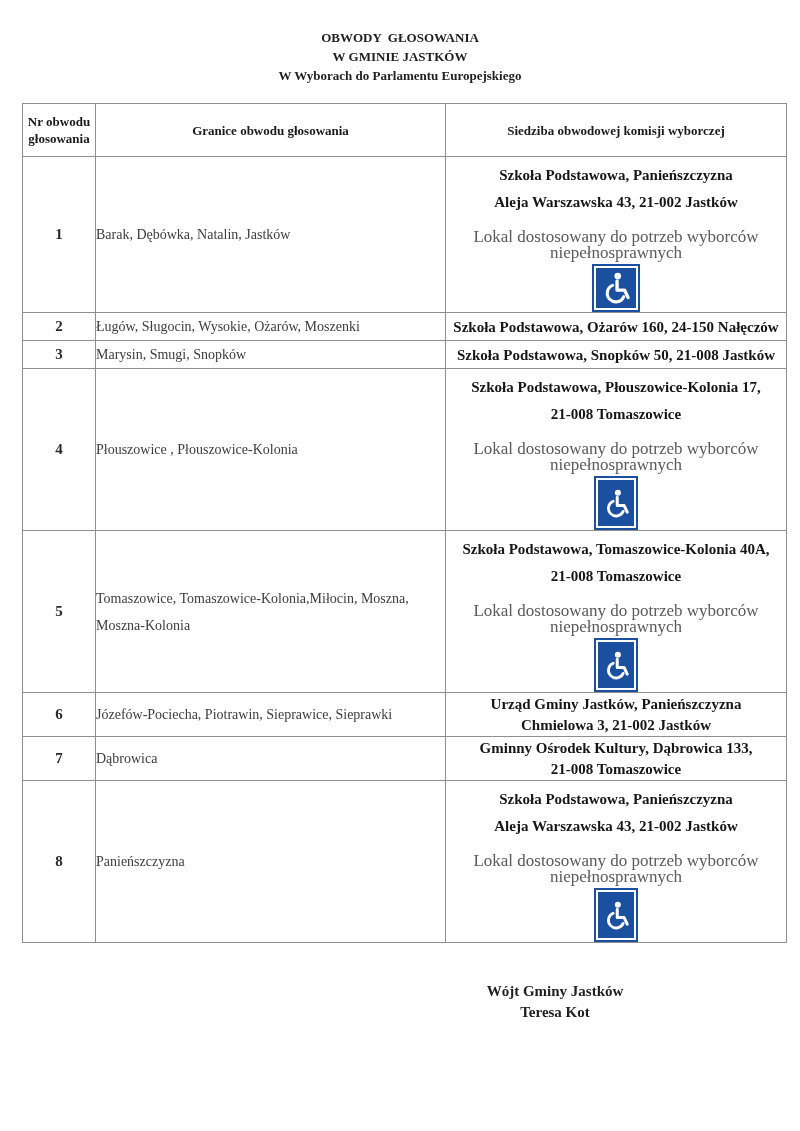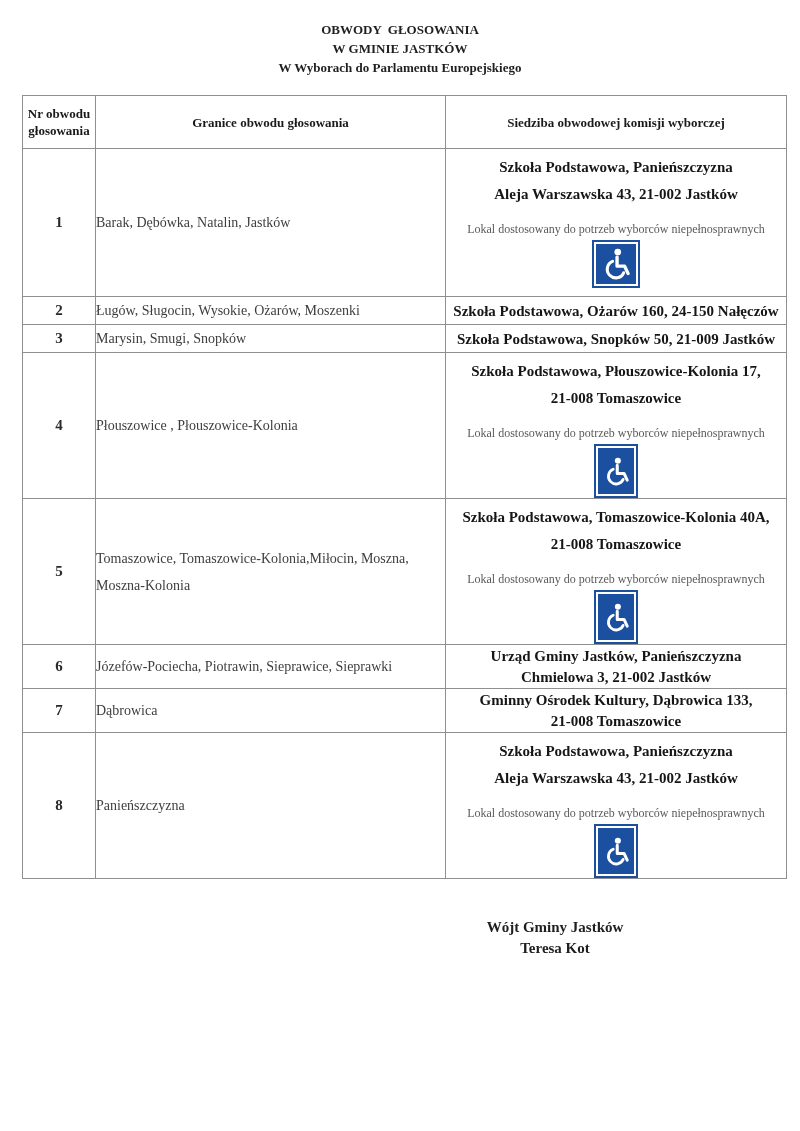--- a/index.html
+++ b/index.html
@@ -4,21 +4,21 @@
 <style>
   html,body{margin:0;padding:0;background:#ffffff;}
   body{
     width:800px;height:1131px;position:relative;
     font-family:"Liberation Serif","DejaVu Serif",serif;
     color:#1a1a1a;
   }
   .page{width:800px;height:1131px;overflow:hidden;}
 
   
-  .doc-title{margin-top:20px;text-align:center;font-weight:bold;font-size:13px;line-height:19px;color:#1f1f1f;}
+  .doc-title{margin-top:28px;text-align:center;font-weight:bold;font-size:13px;line-height:19px;color:#1f1f1f;}
   .doc-title div{white-space:pre-wrap;}
 
   
   table.vt{
     border-collapse:collapse;table-layout:fixed;
     margin:18px 0 0 22px;width:764px;
   }
   table.vt th, table.vt td{border:1px solid #8f8f8f;padding:0;overflow:hidden;}
   col.c1{width:73px;} col.c2{width:350px;} col.c3{width:341px;}
 
@@ -38,21 +38,21 @@
 
   td.c-nr{text-align:center;vertical-align:middle;font-weight:bold;font-size:15px;color:#2a2a2a;}
   td.c-granice{vertical-align:middle;font-size:14px;color:#3d3d3d;padding:0 2px 0 4px;line-height:27px;}
   td.c-siedziba{vertical-align:middle;text-align:center;}
   tr.row-tall td.c-siedziba{vertical-align:top;}
   .c-siedziba-inner{padding:0;}
   tr.row-tall .c-siedziba-inner{padding-top:5px;}
   .seat-line{font-weight:bold;font-size:15px;line-height:27px;color:#161616;}
   tbody tr:nth-child(2) .seat-line, tbody tr:nth-child(3) .seat-line{line-height:16px;}
   tbody tr:nth-child(6) .seat-line, tbody tr:nth-child(7) .seat-line{line-height:21px;}
-  .access-note{margin-top:13px;font-size:12px;color:#5a5a5a;line-height:16px;}
+  .access-note{margin-top:13px;font-size:17px;color:#5a5a5a;line-height:16px;}
   .badge{
     margin:5px auto 2px auto;width:40px;height:50px;
     border:2px solid #ffffff;box-sizing:border-box;
     display:flex;align-items:center;justify-content:center;
   }
   tbody tr:nth-child(1) .badge{width:44px;height:44px;}
   .badge svg{width:84%;height:84%;display:block;}
 
   
   .voting-info{margin:44px 0 0 30px;font-weight:bold;font-size:15px;color:#1f1f1f;}
@@ -116,21 +116,21 @@
               </div>
         </div>
       </td>
     </tr>
         <tr>
       <td class="c-nr">3</td>
       <td class="c-granice">Marysin, Smugi, Snopków</td>
       <td class="c-siedziba">
         <div class="c-siedziba-inner">
           <div class="seat-lines">
-                <div class="seat-line">Szkoła Podstawowa, Snopków 50, 21-009 Jastków</div>
+                <div class="seat-line">Szkoła Podstawowa, Snopków 50, 21-008 Jastków</div>
               </div>
         </div>
       </td>
     </tr>
         <tr class="row-tall">
       <td class="c-nr">4</td>
       <td class="c-granice">Płouszowice , Płouszowice-Kolonia</td>
       <td class="c-siedziba">
         <div class="c-siedziba-inner">
           <div class="seat-lines">

